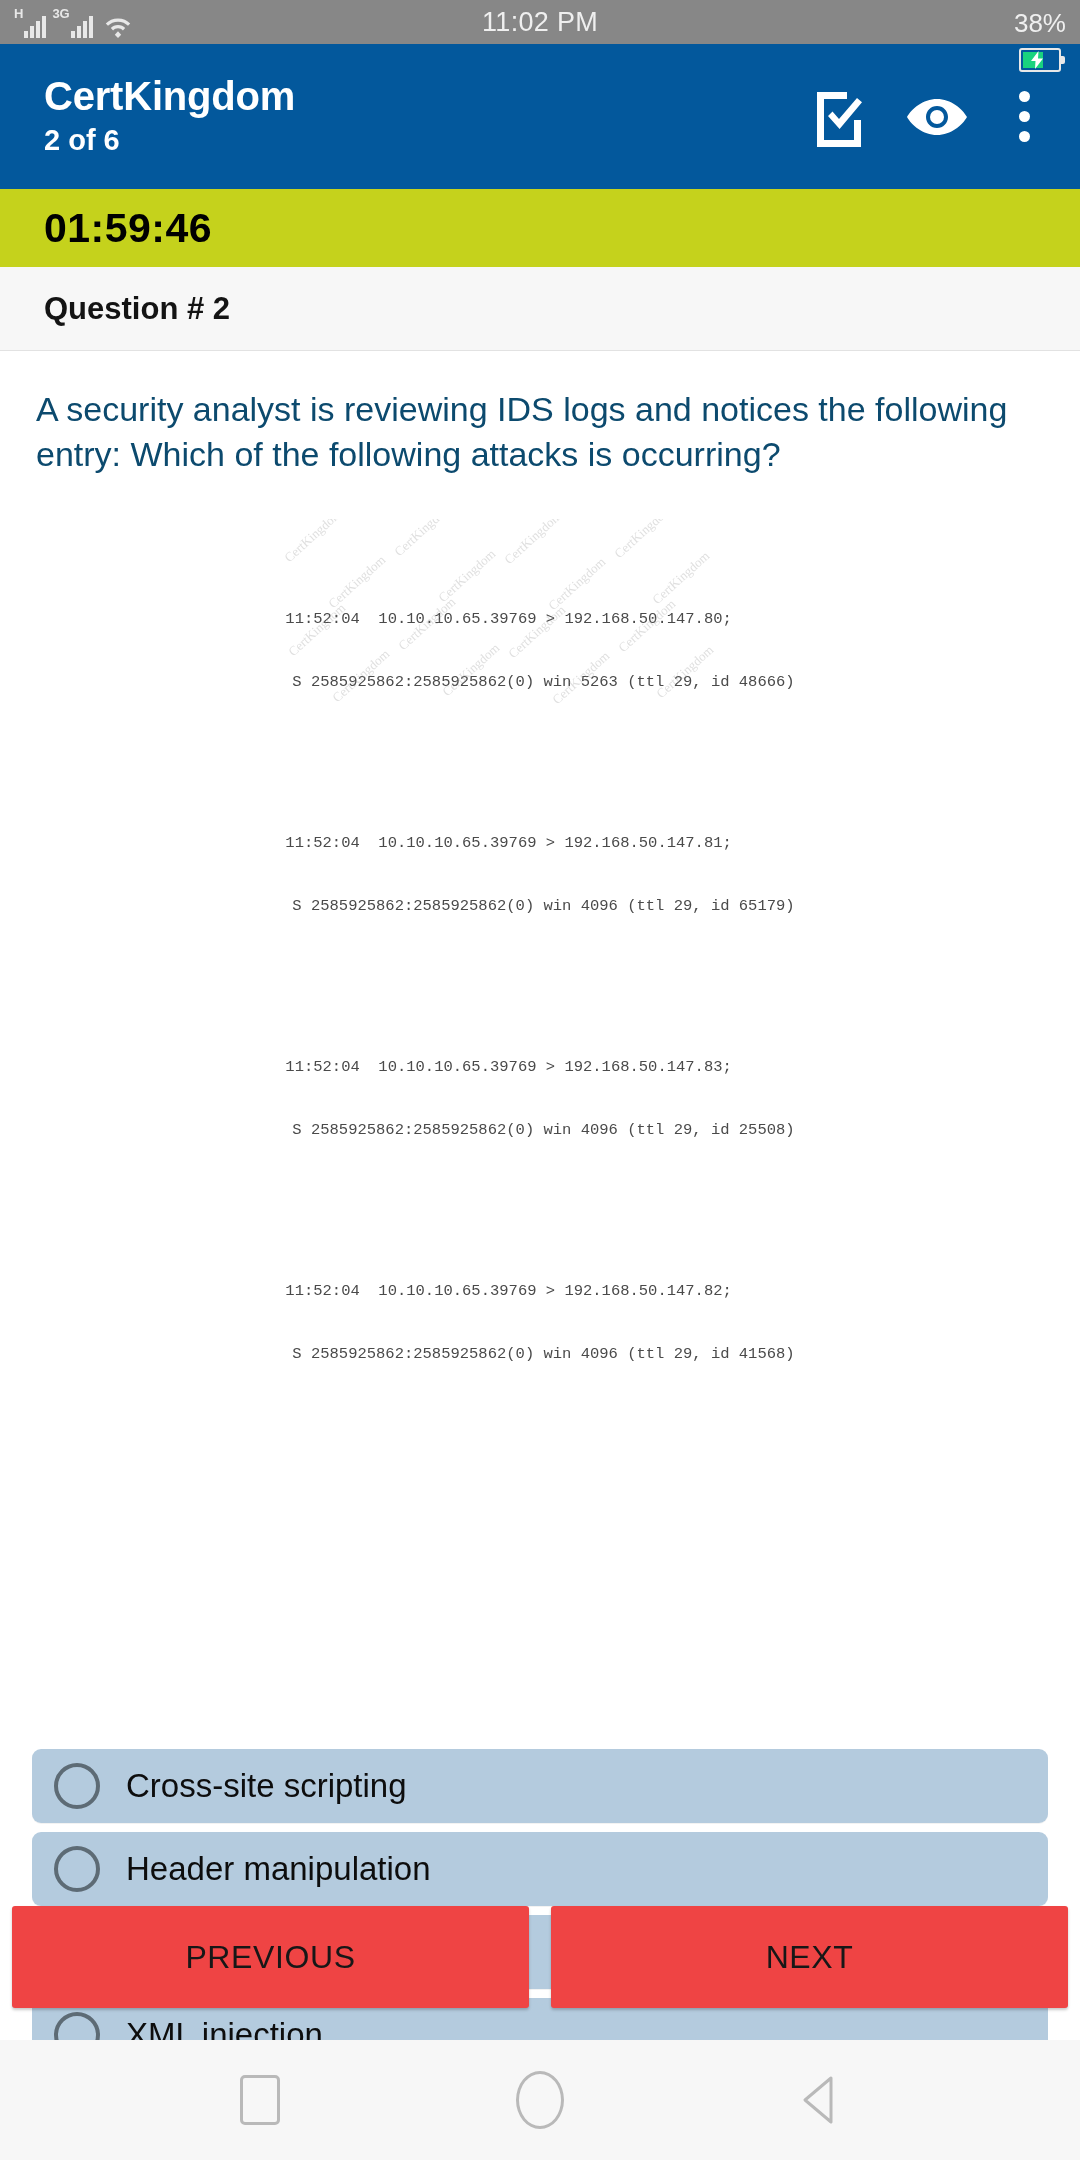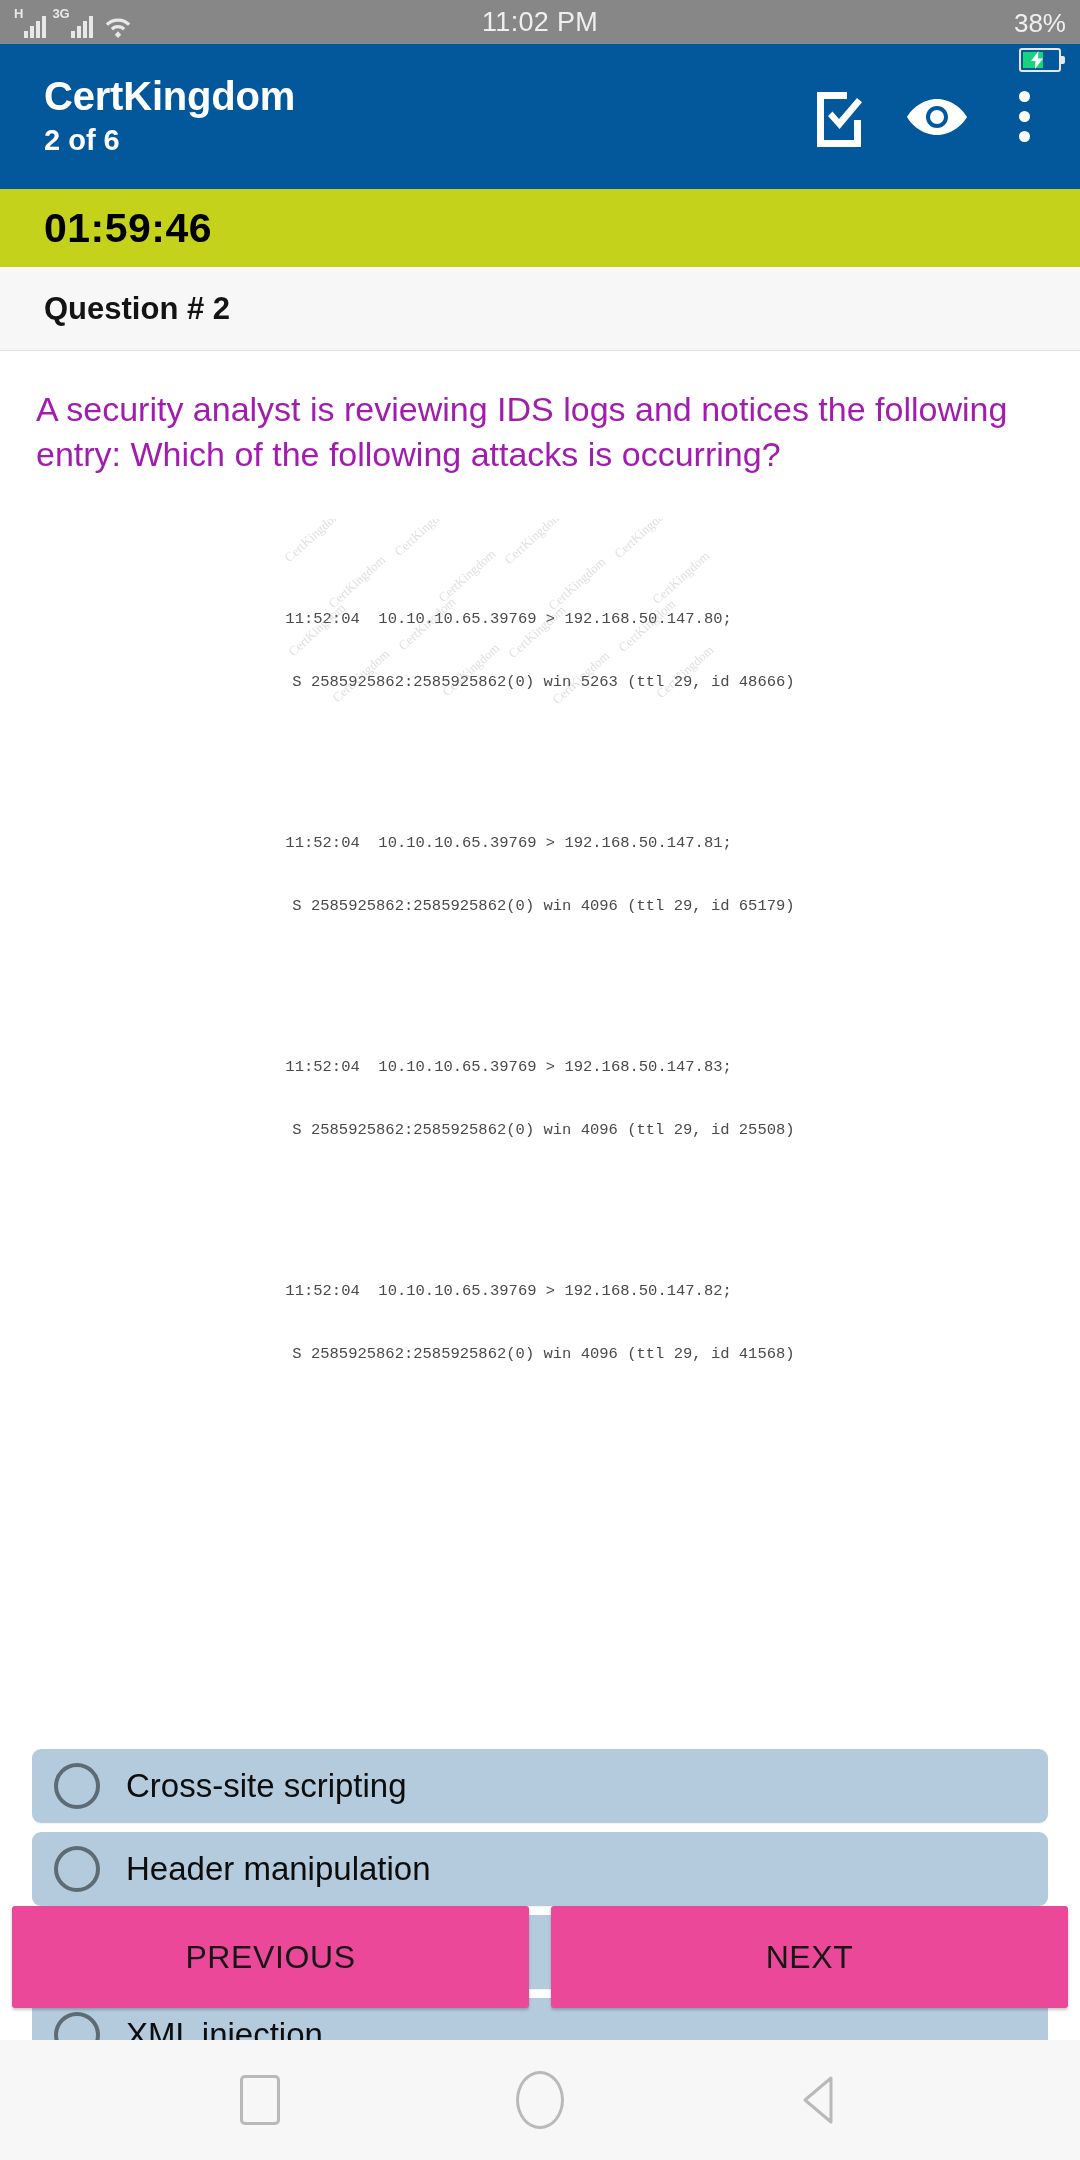--- a/index.html
+++ b/index.html
@@ -216,21 +216,21 @@
     color: #141414;
   }
 
   
   .qbody {
     padding: 36px 28px 0 28px;
   }
   .qtext {
     font-size: 34px;
     line-height: 45px;
-    color: #a21caf;
+    color: #0c4a6e;
     text-align: left;
     padding-left: 8px;
   }
 
   
   .logwrap {
     margin-top: 42px;
     display: flex;
     justify-content: center;
   }
@@ -300,21 +300,21 @@
     right: 0;
     top: 1906px;
     display: flex;
     gap: 22px;
     padding: 0 12px;
     box-sizing: border-box;
   }
   .navbtn {
     flex: 1;
     height: 102px;
-    background: #ec4899;
+    background: #ef4444;
     border: none;
     border-radius: 3px;
     font-size: 32px;
     color: #171717;
     letter-spacing: 0.6px;
     font-family: "Liberation Sans", sans-serif;
     box-shadow: 0 2px 3px rgba(0,0,0,0.22);
     cursor: pointer;
   }
 

